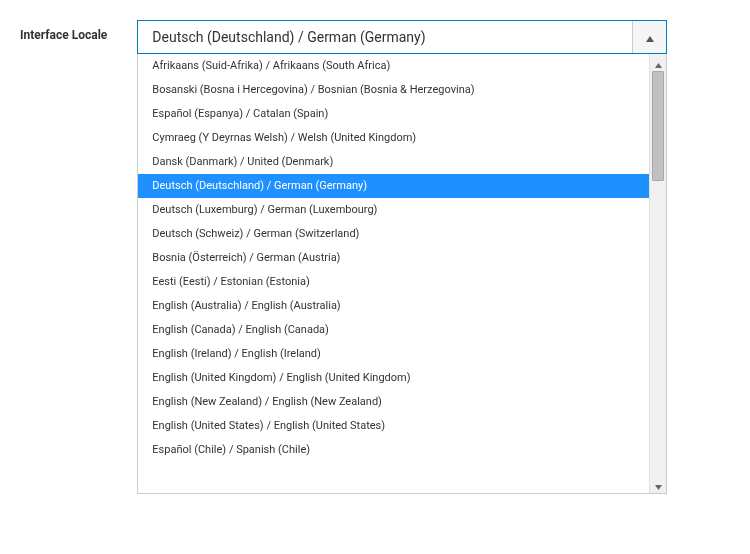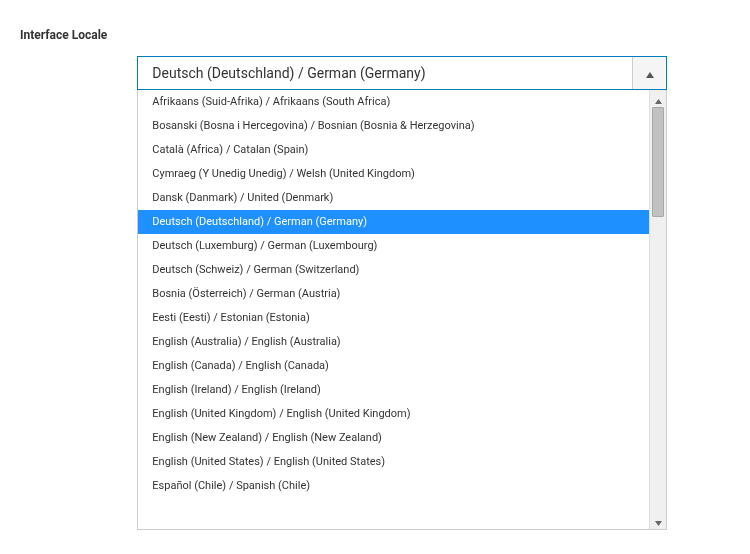--- a/index.html
+++ b/index.html
@@ -23,21 +23,20 @@
       font-weight: 700;
       color: #333;
       padding-top: 8px;
       white-space: nowrap;
       font-size: 12px;
     }
     .dropdown-wrapper {
       flex: 1;
       max-width: 530px;
       position: relative;
-      margin-top: 36px;
     }
     .dropdown-selected {
       display: flex;
       align-items: center;
       border: 1px solid #007dbd;
       height: 34px;
       background: #fff;
       cursor: pointer;
     }
     .dropdown-selected-text {
@@ -134,22 +133,22 @@
               <path d="M4 0 L8 6 L0 6 Z" fill="#555"></path>
             </svg>
         </span>
       </div>
     </div>
 
     <div class="dropdown-list-container">
       <div class="dropdown-list" id="option-list">
           <div class="dropdown-option">Afrikaans (Suid-Afrika) / Afrikaans (South Africa)</div>
           <div class="dropdown-option">Bosanski (Bosna i Hercegovina) / Bosnian (Bosnia &amp; Herzegovina)</div>
-          <div class="dropdown-option">Català (Africa) / Catalan (Spain)</div>
-          <div class="dropdown-option">Cymraeg (Y Unedig Unedig) / Welsh (United Kingdom)</div>
+          <div class="dropdown-option">Español (Espanya) / Catalan (Spain)</div>
+          <div class="dropdown-option">Cymraeg (Y Deyrnas Welsh) / Welsh (United Kingdom)</div>
           <div class="dropdown-option">Dansk (Danmark) / United (Denmark)</div>
           <div class="dropdown-option selected">Deutsch (Deutschland) / German (Germany)</div>
           <div class="dropdown-option">Deutsch (Luxemburg) / German (Luxembourg)</div>
           <div class="dropdown-option">Deutsch (Schweiz) / German (Switzerland)</div>
           <div class="dropdown-option">Bosnia (Österreich) / German (Austria)</div>
           <div class="dropdown-option">Eesti (Eesti) / Estonian (Estonia)</div>
           <div class="dropdown-option">English (Australia) / English (Australia)</div>
           <div class="dropdown-option">English (Canada) / English (Canada)</div>
           <div class="dropdown-option">English (Ireland) / English (Ireland)</div>
           <div class="dropdown-option">English (United Kingdom) / English (United Kingdom)</div>

